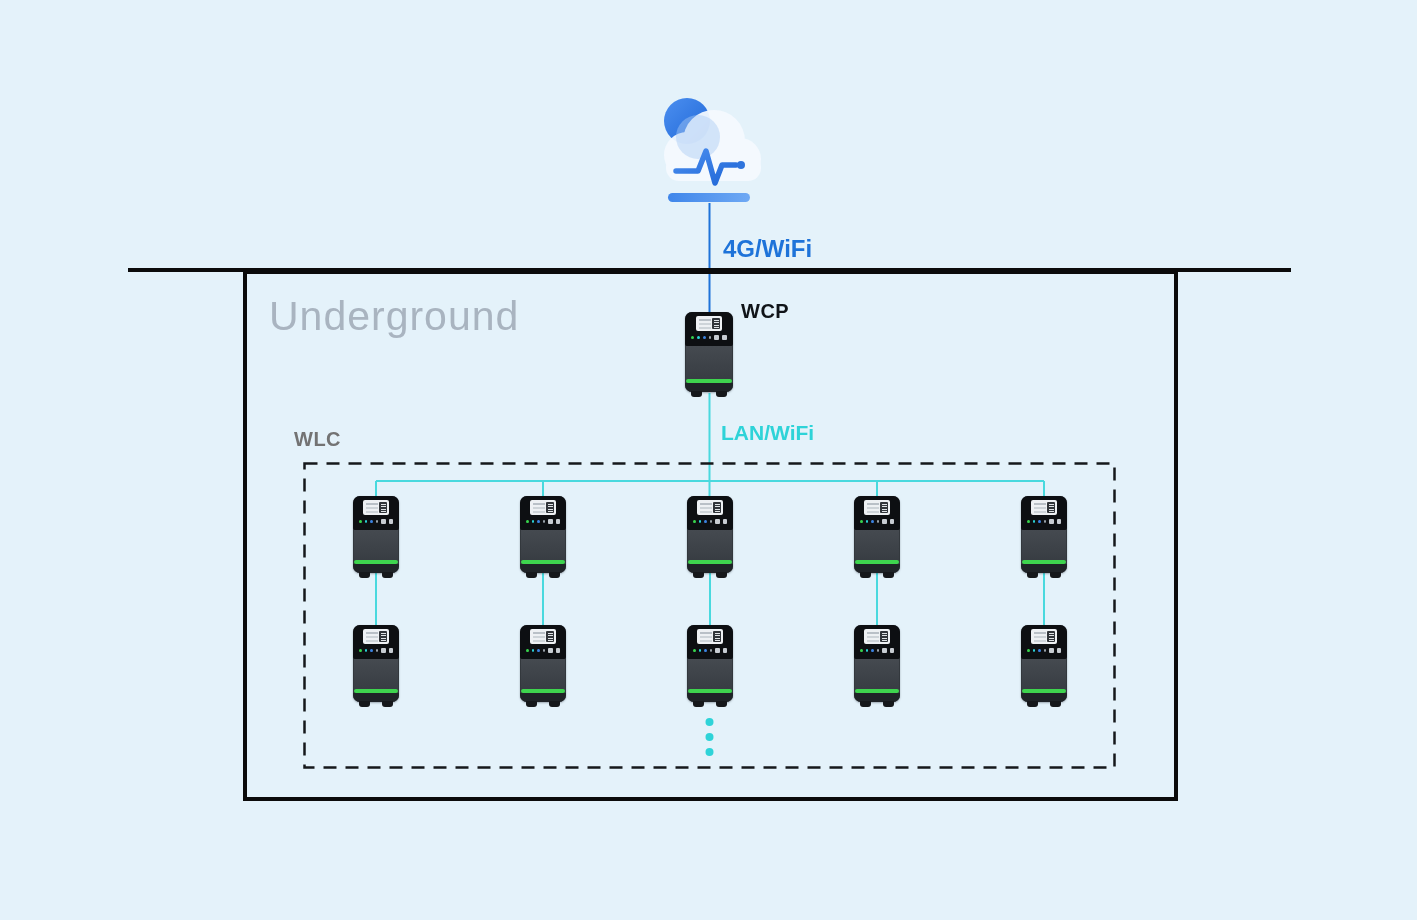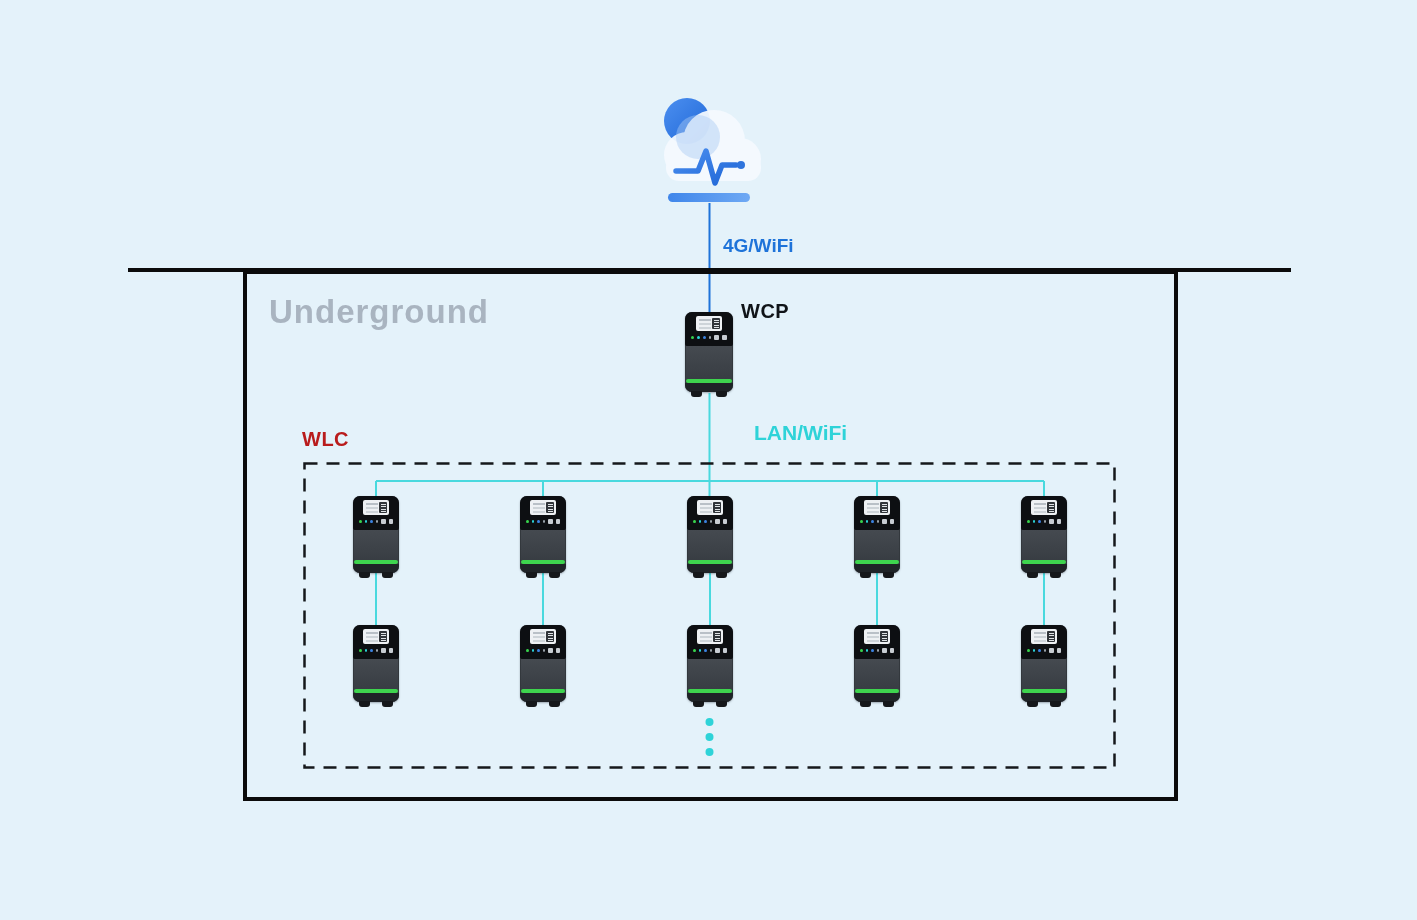--- a/index.html
+++ b/index.html
@@ -5,25 +5,25 @@
   html,body{margin:0;padding:0;}
   .stage{
     position:relative;
     width:1417px;height:920px;
     background:var(--bg,#e4f2fa);
     font-family:"Liberation Sans", sans-serif;
     overflow:hidden;
   }
   
   .lbl{position:absolute;white-space:nowrap;}
-  .lbl-4g{left:723px;top:235px;font-size:19px;font-weight:700;color:var(--blue,#1e73d9);}
+  .lbl-4g{left:723px;top:235px;font-size:24px;font-weight:700;color:var(--blue,#1e73d9);}
   .lbl-wcp{left:741px;top:300px;font-size:20px;font-weight:700;color:#101418;letter-spacing:.5px;}
-  .lbl-lan{left:721px;top:421px;font-size:21px;font-weight:700;color:var(--cyan,#2ed3d8);margin-left:33px;}
-  .lbl-wlc{left:302px;top:428px;font-size:20px;font-weight:600;color:#b91c1c;letter-spacing:.5px;}
-  .lbl-underground{left:269px;top:293px;font-size:33px;font-weight:700;color:var(--gray-label,#a9b4c0);letter-spacing:1px;}
+  .lbl-lan{left:721px;top:421px;font-size:21px;font-weight:700;color:var(--cyan,#2ed3d8);}
+  .lbl-wlc{left:294px;top:428px;font-size:20px;font-weight:600;color:#737373;letter-spacing:.5px;}
+  .lbl-underground{left:269px;top:293px;font-size:41px;font-weight:400;color:var(--gray-label,#a9b4c0);letter-spacing:1px;}
   
   .ground-line{position:absolute;left:128px;top:268px;width:1163px;height:4px;background:var(--line-black,#0b0b0b);}
   .underground-box{position:absolute;left:243px;top:270px;width:935px;height:531px;border:4px solid var(--line-black,#0b0b0b);box-sizing:border-box;}
   
   svg.overlay{position:absolute;left:0;top:0;}
   
   .device{
     position:absolute;width:46px;height:77px;
     display:flex;flex-direction:column;
     background:#33383d;border-radius:7px;

